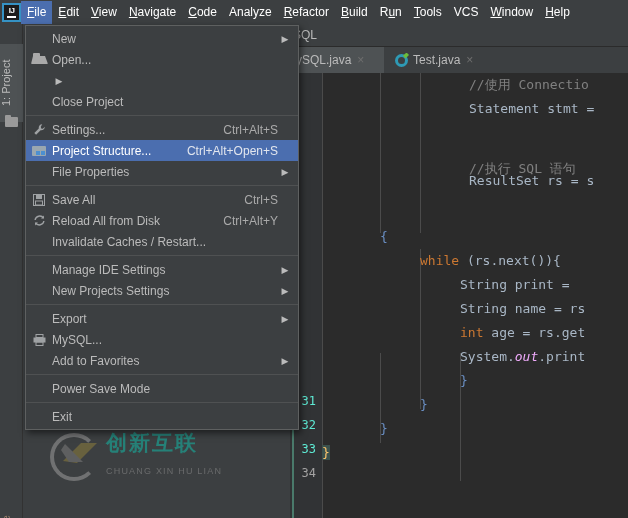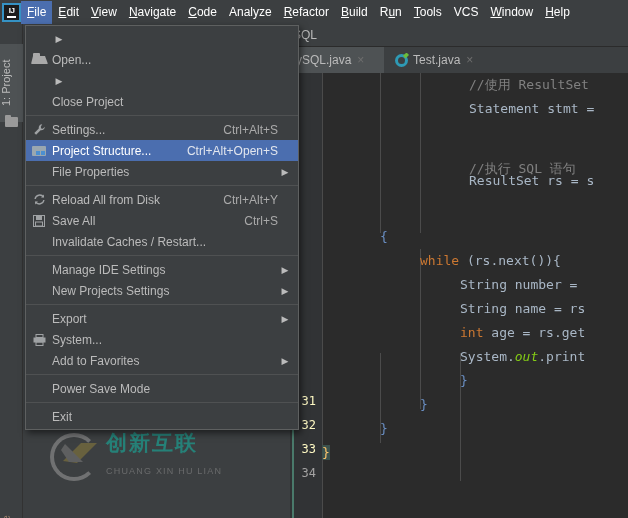--- a/index.html
+++ b/index.html
@@ -306,21 +306,21 @@
     color: #a9b7c6;
   }
   .indent-guide {
     position: absolute;
     width: 1px;
     background: #4b4b4b;
   }
   .kw   { color: #cc7832; }
   .cmt  { color: #808080; }
   .brb  { color: #6a8fc4; }
-  .fld  { color: #84cc16; font-style: italic; text-align: center; }
+  .fld  { color: #f0abfc; font-style: italic; text-align: center; }
   .hl-brace {
     background: #3b514d;
     color: #ffc66d;
   }
   .caret-row {
     position: absolute;
     left: 32px;
     width: 306px;
     height: 24px;
     background: #323232;
@@ -328,21 +328,21 @@
 
   
   .lnum {
     position: absolute;
     right: 6px;
     width: 26px;
     text-align: right;
     font-family: "DejaVu Sans Mono", "Liberation Mono", monospace;
     font-size: 12px;
     line-height: 24px;
-    color: #fef9c3;
+    color: #5eead4;
   }
   .lnum.cur { color: #a4a3a3; }
   .greenline {
     position: absolute;
     left: 2px;
     width: 2px;
     background: #4a7a6b;
   }
 
   
@@ -525,29 +525,29 @@
       <div class="greenline" style="top:328px; height:117px;"></div>
 
       <div class="code-area">
         <div class="indent-guide" style="left:0px;  top:0px;   height:445px;"></div>
         <div class="indent-guide" style="left:58px; top:0px;   height:160px;"></div>
         <div class="indent-guide" style="left:58px; top:280px; height:90px;"></div>
         <div class="indent-guide" style="left:98px; top:0px;   height:160px;"></div>
         <div class="indent-guide" style="left:98px; top:176px; height:160px;"></div>
         <div class="indent-guide" style="left:138px;top:280px; height:128px;"></div>
 
-        <div class="cline cmt" style="top:0px;   left:147px;">//使用 ResultSet</div>
+        <div class="cline cmt" style="top:0px;   left:147px;">//使用 Connectio</div>
         <div class="cline" style="top:24px;  left:147px;">Statement stmt =</div>
         <div class="cline cmt" style="top:84px;  left:147px;">//执行 SQL 语句</div>
         <div class="cline" style="top:96px;  left:147px;">ResultSet rs = s</div>
         <div class="cline brb" style="top:152px; left:58px;">{</div>
 
         <div class="cline" style="top:176px; left:98px;"><span class="kw">while</span><span> (rs.next()){</span></div>
 
-        <div class="cline" style="top:200px; left:138px;">String number =</div>
+        <div class="cline" style="top:200px; left:138px;">String print =</div>
         <div class="cline" style="top:224px; left:138px;">String name = rs</div>
 
         <div class="cline" style="top:248px; left:138px;"><span class="kw">int</span><span> age = rs.get</span></div>
 
         <div class="cline" style="top:272px; left:138px;"><span>System.</span><span class="fld">out</span><span>.print</span></div>
 
         <div class="cline brb" style="top:296px; left:138px;">}</div>
         <div class="cline brb" style="top:320px; left:98px;">}</div>
         <div class="cline brb" style="top:344px; left:58px;">}</div>
         <div class="cline" style="top:368px; left:0px;"><span class="hl-brace">}</span></div>
@@ -580,20 +580,21 @@
     <div class="menu-item"><u>T</u>ools</div>
     <div class="menu-item">VCS</div>
     <div class="menu-item"><u>W</u>indow</div>
     <div class="menu-item"><u>H</u>elp</div>
   </div>
 
   <div class="dropdown">
 
     <div class="mrow">
       <span class="mi-icon"></span>
+      <span class="mi-label">New</span>
       <span class="mi-arrow">▶</span>
     </div>
 
     <div class="mrow">
       <span class="mi-icon">
           <span class="ico-folder openf"></span>
         </span>
       <span class="mi-label">Open...</span>
       <span class="mi-arrow"></span>
     </div>
@@ -638,46 +639,46 @@
     <div class="mrow">
       <span class="mi-icon"></span>
       <span class="mi-label">File Properties</span>
       <span class="mi-arrow">▶</span>
     </div>
 
     <div class="msep"></div>
 
     <div class="mrow">
       <span class="mi-icon">
+        <svg width="12" height="12" viewBox="0 0 12 12">
+            <rect x="0.5" y="0.5" width="11" height="11" fill="none" stroke="#9fa2a4"></rect>
+            <rect x="3" y="1" width="6" height="4" fill="#9fa2a4"></rect>
+            <rect x="2.5" y="7" width="7" height="4" fill="none" stroke="#9fa2a4"></rect>
+          </svg>
+      </span>
+      <span class="mi-label">Save All</span>
+      <span class="mi-accel">Ctrl+S</span>
+      <span class="mi-arrow"></span>
+    </div>
+
+    <div class="mrow">
+      <span class="mi-icon">
         <svg width="13" height="13" viewBox="0 0 13 13">
             <path d="M10.5 4.2A4.6 4.6 0 0 0 2.1 6" fill="none" stroke="#9fa2a4" stroke-width="1.4"></path>
             <path d="M2.5 8.8a4.6 4.6 0 0 0 8.4-1.8" fill="none" stroke="#9fa2a4" stroke-width="1.4"></path>
             <path d="M10.9 1.5 L11 4.6 L8 4.4 Z" fill="#9fa2a4"></path>
             <path d="M2.1 11.5 L2 8.4 L5 8.6 Z" fill="#9fa2a4"></path>
           </svg>
       </span>
       <span class="mi-label">Reload All from Disk</span>
       <span class="mi-accel">Ctrl+Alt+Y</span>
       <span class="mi-arrow"></span>
     </div>
 
     <div class="mrow">
-      <span class="mi-icon">
-        <svg width="12" height="12" viewBox="0 0 12 12">
-            <rect x="0.5" y="0.5" width="11" height="11" fill="none" stroke="#9fa2a4"></rect>
-            <rect x="3" y="1" width="6" height="4" fill="#9fa2a4"></rect>
-            <rect x="2.5" y="7" width="7" height="4" fill="none" stroke="#9fa2a4"></rect>
-          </svg>
-      </span>
-      <span class="mi-label">Save All</span>
-      <span class="mi-accel">Ctrl+S</span>
-      <span class="mi-arrow"></span>
-    </div>
-
-    <div class="mrow">
       <span class="mi-icon"></span>
       <span class="mi-label">Invalidate Caches / Restart...</span>
       <span class="mi-arrow"></span>
     </div>
 
     <div class="msep"></div>
 
     <div class="mrow">
       <span class="mi-icon"></span>
       <span class="mi-label">Manage IDE Settings</span>
@@ -699,21 +700,21 @@
     </div>
 
     <div class="mrow">
       <span class="mi-icon">
         <svg width="13" height="12" viewBox="0 0 13 12">
             <rect x="3" y="0.5" width="7" height="3" fill="none" stroke="#9fa2a4"></rect>
             <rect x="0.5" y="3.5" width="12" height="5" fill="#9fa2a4"></rect>
             <rect x="3" y="8" width="7" height="3.5" fill="none" stroke="#9fa2a4"></rect>
           </svg>
       </span>
-      <span class="mi-label">System...</span>
+      <span class="mi-label">MySQL...</span>
       <span class="mi-arrow"></span>
     </div>
 
     <div class="mrow">
       <span class="mi-icon"></span>
       <span class="mi-label">Add to Favorites</span>
       <span class="mi-arrow">▶</span>
     </div>
 
     <div class="msep"></div>

